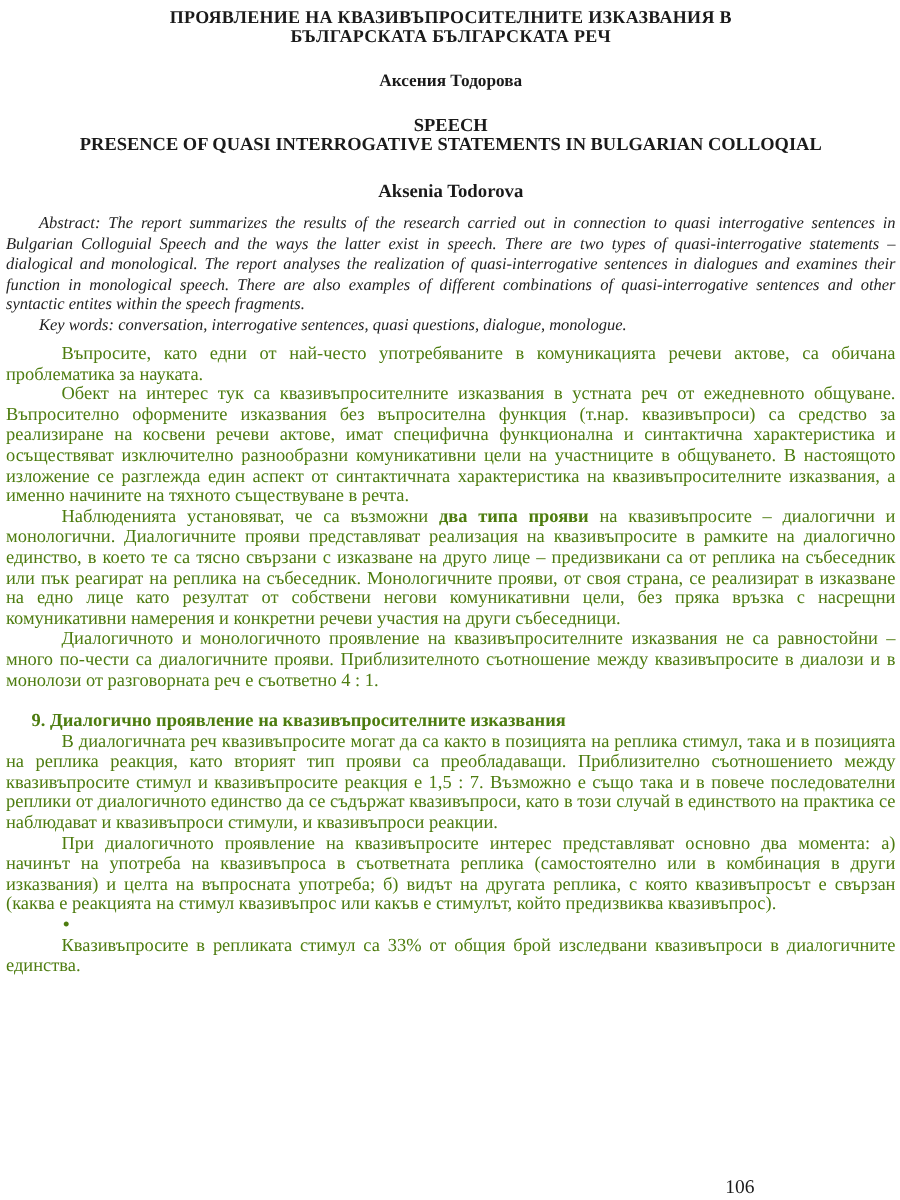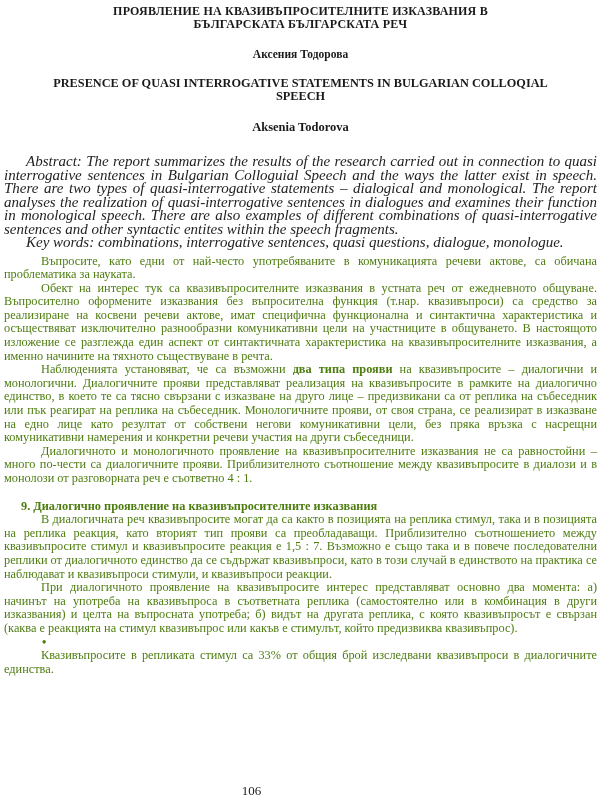--- a/index.html
+++ b/index.html
@@ -13,61 +13,61 @@
       text-align: center; font-weight: bold; font-size: 12px; line-height: 13px;
       margin: 5px 0 0 0; letter-spacing: 0.2px;
     }
     .author-bg { text-align: center; font-weight: bold; font-size: 11.5px; margin-top: 17px; }
     .title-en {
       text-align: center; font-weight: bold; font-size: 12.3px; line-height: 13px;
       margin-top: 17px;
     }
     .author-en { text-align: center; font-weight: bold; font-size: 12.5px; margin-top: 17px; }
     .abstract {
-      margin-top: 20px; font-style: italic; font-size: 15px; line-height: 13.5px;
+      margin-top: 8px; font-style: italic; font-size: 11px; line-height: 13.5px;
       text-align: justify; color: #222;
     }
     .abstract p { margin: 0; text-indent: 22px; }
     .body {
       margin-top: 5px; font-size: 12.3px; line-height: 13.6px; text-align: justify; color: #4d7c0f;
     }
     .body p { margin: 0; text-indent: 37px; }
     .section-heading {
       margin-top: 14px; font-weight: bold; font-size: 12.3px; line-height: 13.6px; padding-left: 17px;
     }
     .bullet {
       font-weight: bold; font-size: 12.3px; line-height: 13.6px; padding-left: 38px;
       display: flex; align-items: baseline;
     }
     .bullet .dot { width: 19px; display: inline-block; }
     .page-number {
-      position: absolute; left: 0; width: 503px; top: 783px; text-align: center;
+      position: absolute; left: 0; width: 503px; top: 783px; text-align: right;
       font-size: 13px;
     }
     b { font-weight: bold; }
   </style>
 </head>
 <body>
 
 <div class="page">
   <div class="title">
     <div>ПРОЯВЛЕНИЕ НА КВАЗИВЪПРОСИТЕЛНИТЕ ИЗКАЗВАНИЯ В</div>
     <div>БЪЛГАРСКАТА БЪЛГАРСКАТА РЕЧ</div>
   </div>
   <div class="author-bg">Аксения Тодорова</div>
 
   <div class="title-en">
+    <div>SPEECH</div>
     <div>PRESENCE OF QUASI INTERROGATIVE STATEMENTS IN BULGARIAN COLLOQIAL</div>
-    <div>SPEECH</div>
   </div>
   <div class="author-en">Aksenia Todorova</div>
 
   <div class="abstract">
     <p>Abstract: The report summarizes the results of the research carried out in connection to quasi interrogative sentences in Bulgarian Colloguial Speech and the ways the latter exist in speech. There are two types of quasi-interrogative statements – dialogical and monological. The report analyses the realization of quasi-interrogative sentences in dialogues and examines their function in monological speech. There are also examples of different combinations of quasi-interrogative sentences and other syntactic entites within the speech fragments.</p>
-    <p>Key words: combinations, interrogative sentences, quasi questions, dialogue, monologue.</p>
+    <p>Key words: conversation, interrogative sentences, quasi questions, dialogue, monologue.</p>
   </div>
 
   <div class="body">
     <p>Въпросите, като едни от най-често употребяваните в комуникацията речеви актове, са обичана проблематика за науката.</p>
     <p>Обект на интерес тук са квазивъпросителните изказвания в устната реч от ежедневното общуване. Въпросително оформените изказвания без въпросителна функция (т.нар. квазивъпроси) са средство за реализиране на косвени речеви актове, имат специфична функционална и синтактична характеристика и осъществяват изключително разнообразни комуникативни цели на участниците в общуването. В настоящото изложение се разглежда един аспект от синтактичната характеристика на квазивъпросителните изказвания, а именно начините на тяхното съществуване в речта.</p>
     <p><span>Наблюденията установяват, че са възможни </span><b>два типа прояви</b><span> на квазивъпросите – диалогични и монологични. Диалогичните прояви представляват реализация на квазивъпросите в рамките на диалогично единство, в което те са тясно свързани с изказване на друго лице – предизвикани са от реплика на събеседник или пък реагират на реплика на събеседник. Монологичните прояви, от своя страна, се реализират в изказване на едно лице като резултат от собствени негови комуникативни цели, без пряка връзка с насрещни комуникативни намерения и конкретни речеви участия на други събеседници.</span></p>
     <p>Диалогичното и монологичното проявление на квазивъпросителните изказвания не са равностойни – много по-чести са диалогичните прояви. Приблизителното съотношение между квазивъпросите в диалози и в монолози от разговорната реч е съответно 4 : 1.</p>
 
     <div class="section-heading">9. Диалогично проявление на квазивъпросителните изказвания</div>
     <p>В диалогичната реч квазивъпросите могат да са както в позицията на реплика стимул, така и в позицията на реплика реакция, като вторият тип прояви са преобладаващи. Приблизително съотношението между квазивъпросите стимул и квазивъпросите реакция е 1,5 : 7. Възможно е също така и в повече последователни реплики от диалогичното единство да се съдържат квазивъпроси,  като в този случай в единството на практика се наблюдават и квазивъпроси стимули, и квазивъпроси реакции.</p>

